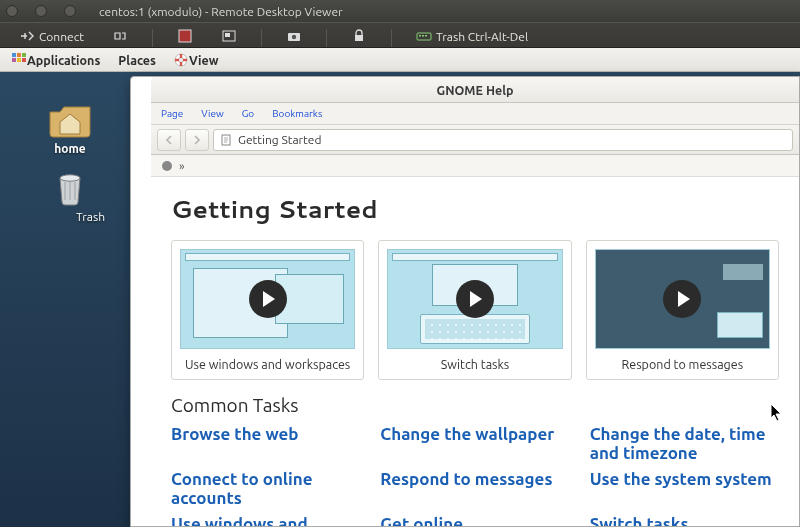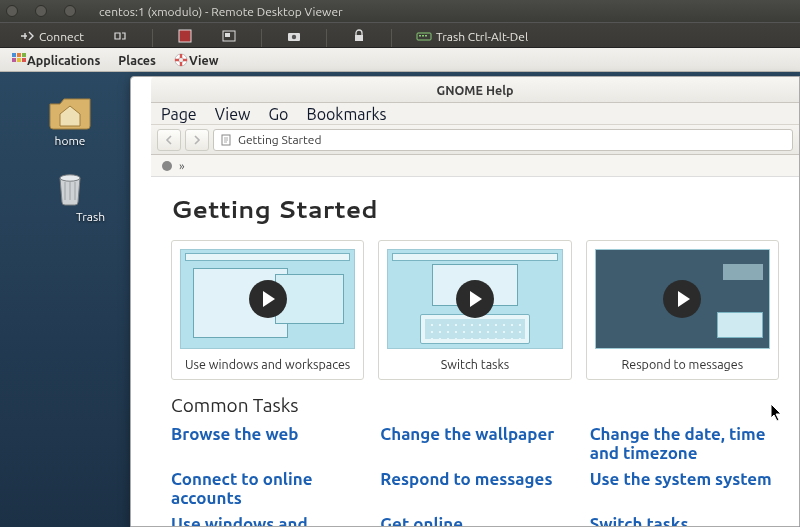--- a/index.html
+++ b/index.html
@@ -115,24 +115,24 @@
     border-bottom: 1px solid #c8c6be;
     display: flex; align-items: center; justify-content: center;
     font-weight: 600; font-size: 12.5px;
     color: #3a3a3a;
     border-radius: 4px 0 0 0;
   }
   .hw-menubar {
     height: 22px;
     background: #f3f2ee;
     border-bottom: 1px solid #d7d5cd;
-    display: flex; align-items: flex-start;
+    display: flex; align-items: center;
     padding: 0 8px;
-    color: #0f172a;
-    font-size: 16px;
+    color: #1d4ed8;
+    font-size: 10px;
   }
   .hw-menubar span { padding: 2px 10px 2px 2px; margin-right: 6px; }
 
   .hw-navbar {
     height: 30px;
     background: linear-gradient(#f5f4f0, #eae9e3);
     border-bottom: 1px solid #c8c6be;
     display: flex; align-items: center;
     padding: 0 6px; gap: 4px;
   }
@@ -345,21 +345,21 @@
         <svg viewBox="0 0 14 14">
             <circle cx="7" cy="7" r="6" fill="#fff" stroke="#bbb"></circle>
             <circle cx="7" cy="7" r="2.4" fill="#eee" stroke="#bbb"></circle>
             <path d="M7 1v4M7 9v4M1 7h4M9 7h4" stroke="#d9534f" stroke-width="2.4"></path>
           </svg>
       </span>
       <span>View</span>
     </div>
   </div>
 
-  <div class="desk-icon" style="top:44px; left:35px;">
+  <div class="desk-icon" style="top:52px; left:35px;font-weight:bold;">
     <div class="di-glyph">
       <svg viewBox="0 0 44 38">
           <path d="M2 12h10l4-5h26v27a3 3 0 01-3 3H5a3 3 0 01-3-3z" fill="#d9b36a" stroke="#a07d3a"></path>
           <path d="M12 22l10-8 10 8v12H12z" fill="#efdfb5" stroke="#a07d3a"></path>
         </svg>
     </div>
     <div class="label">home</div>
   </div>
 
   <div class="desk-icon" style="top:120px; left:35px;text-align:right;">

